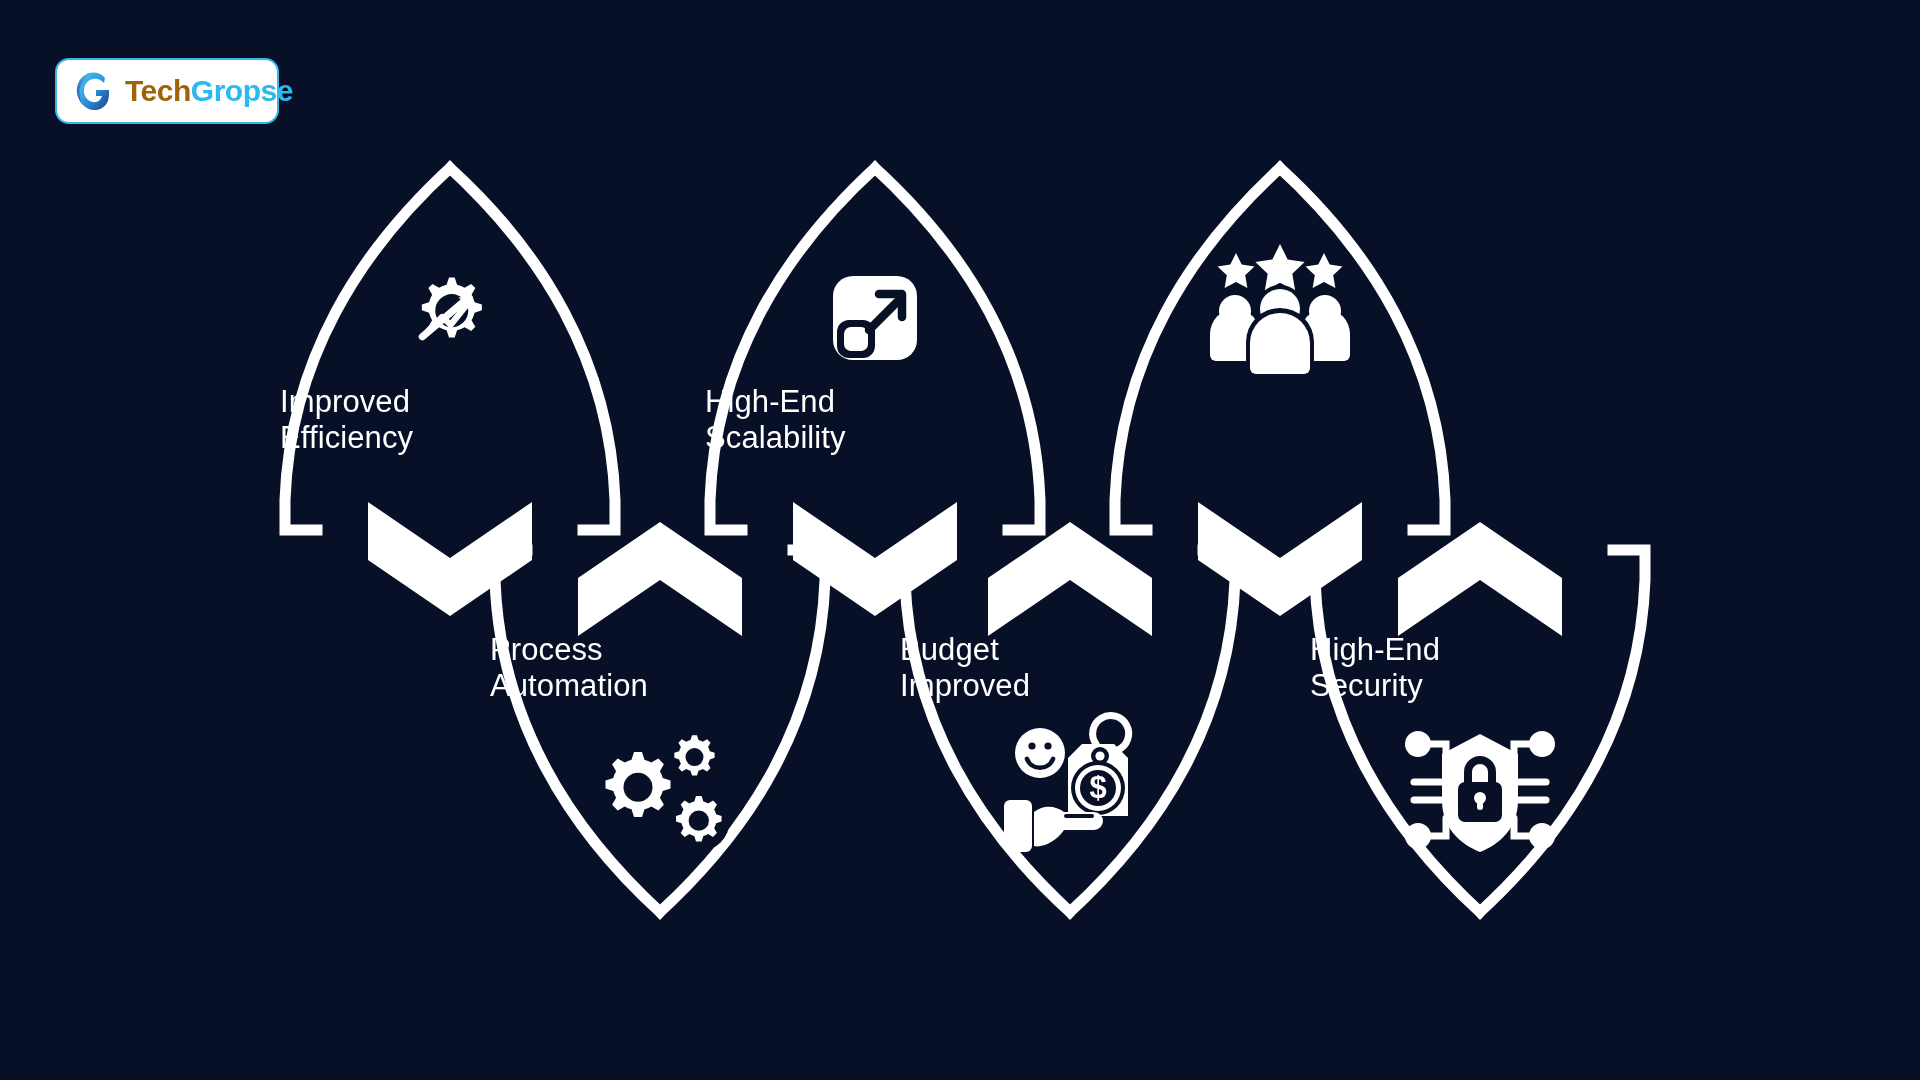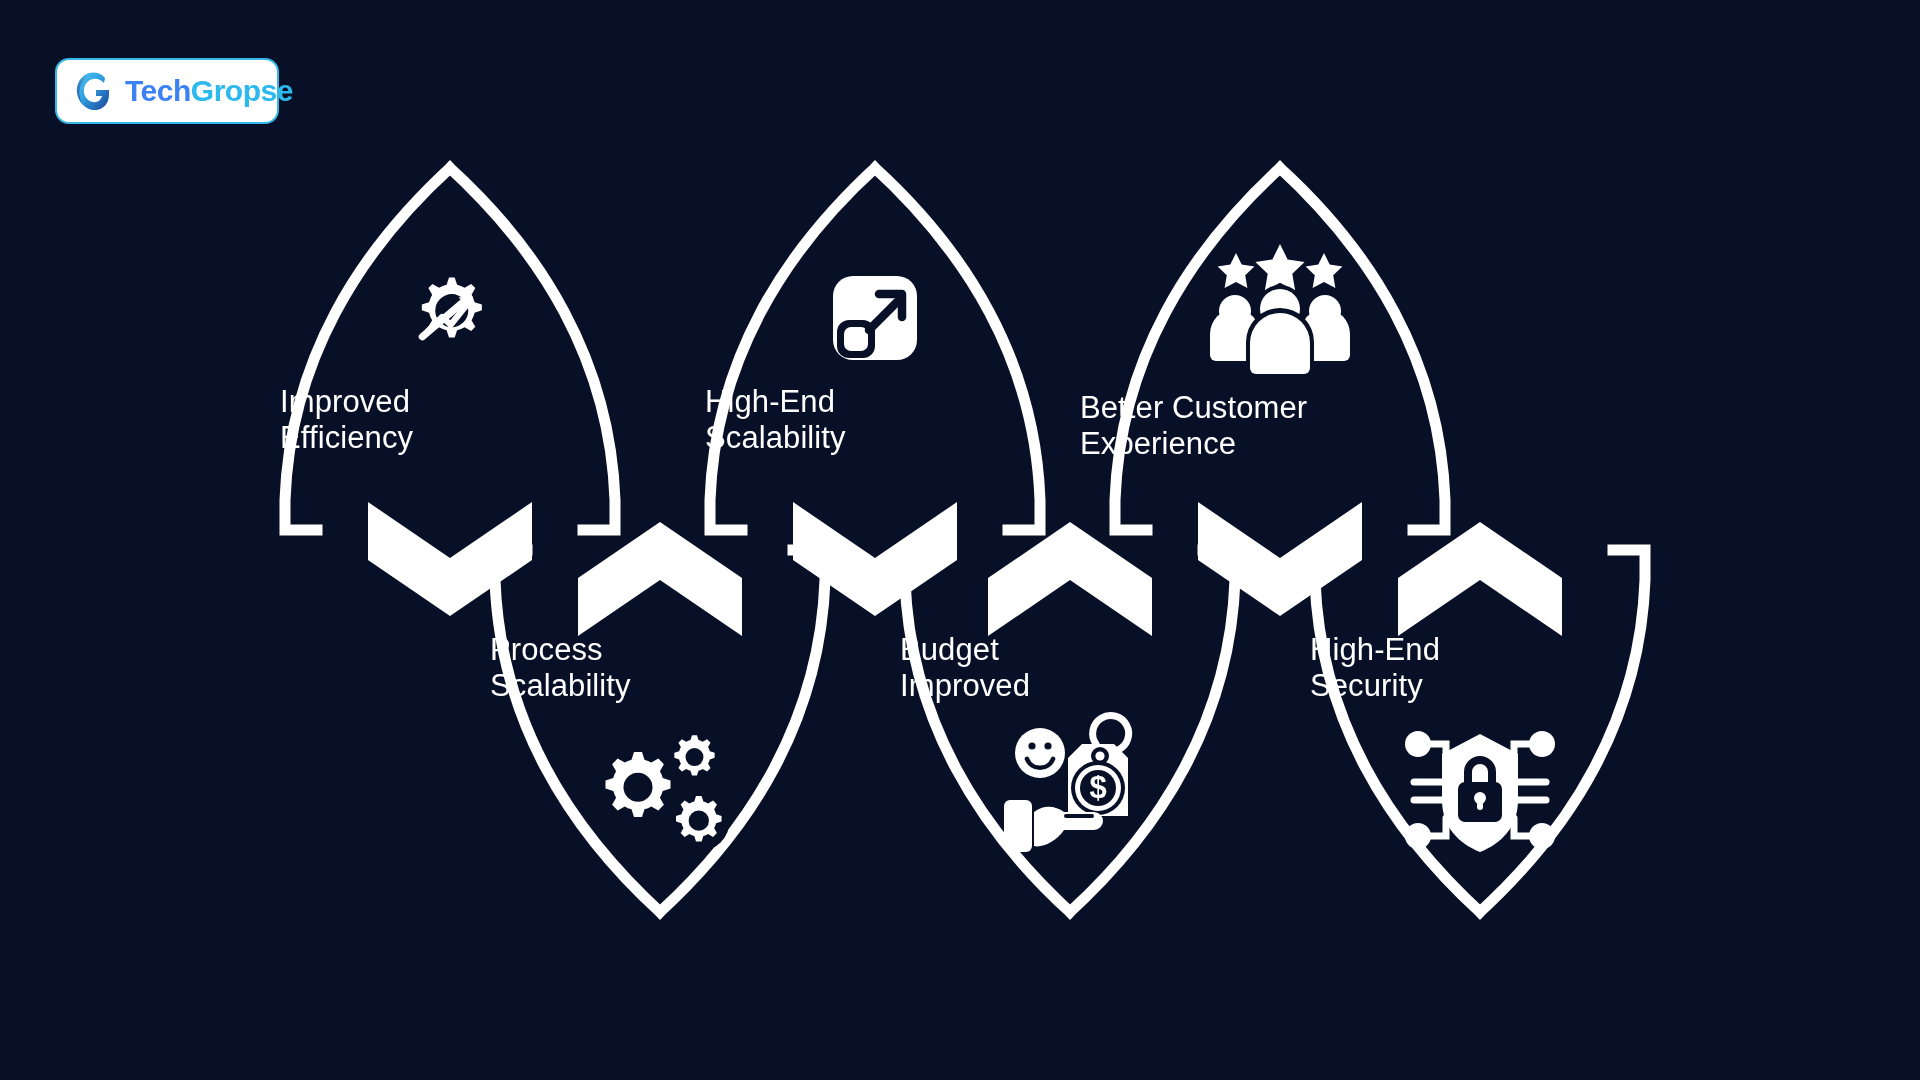--- a/index.html
+++ b/index.html
@@ -21,21 +21,21 @@
     box-sizing:border-box;
     display:flex;align-items:center;
     padding-left:14px;gap:8px;
   }
   .logo-mark{width:46px;height:44px;flex:0 0 auto;}
   .logo-word{
     font-size:30px;font-weight:700;letter-spacing:-0.5px;
     white-space:nowrap;line-height:1;
     font-family:"Liberation Sans",sans-serif;
   }
-  .logo-word .t1{color:#3b82f6;}
+  .logo-word .t1{color:#a16207;}
   .logo-word .t2{color:#2bb9ee;}
 
   
   .cap{
     position:absolute;
     color:#ffffff;
     text-align:left;
     font-size:31px;
     line-height:1.17;
     font-weight:400;
@@ -280,25 +280,23 @@
     </g>
 
   </svg>
 
   <div class="cap" style="left:450px;top:384px;width:340px;margin-left:0;">Improved
 Efficiency</div>
 
   <div class="cap" style="left:875px;top:384px;width:340px;">High-End
 Scalability</div>
 
-  <div class="cap" style="left:1280px;top:390px;width:400px;">Better Customer
-Experience</div>
 
   <div class="cap" style="left:660px;top:632px;width:340px;">Process
-Scalability</div>
+Automation</div>
 
   <div class="cap" style="left:1070px;top:632px;width:340px;">Budget
 Improved</div>
 
   <div class="cap" style="left:1480px;top:632px;width:340px;">High-End
 Security</div>
 
 </div>
 
 </body></html>

